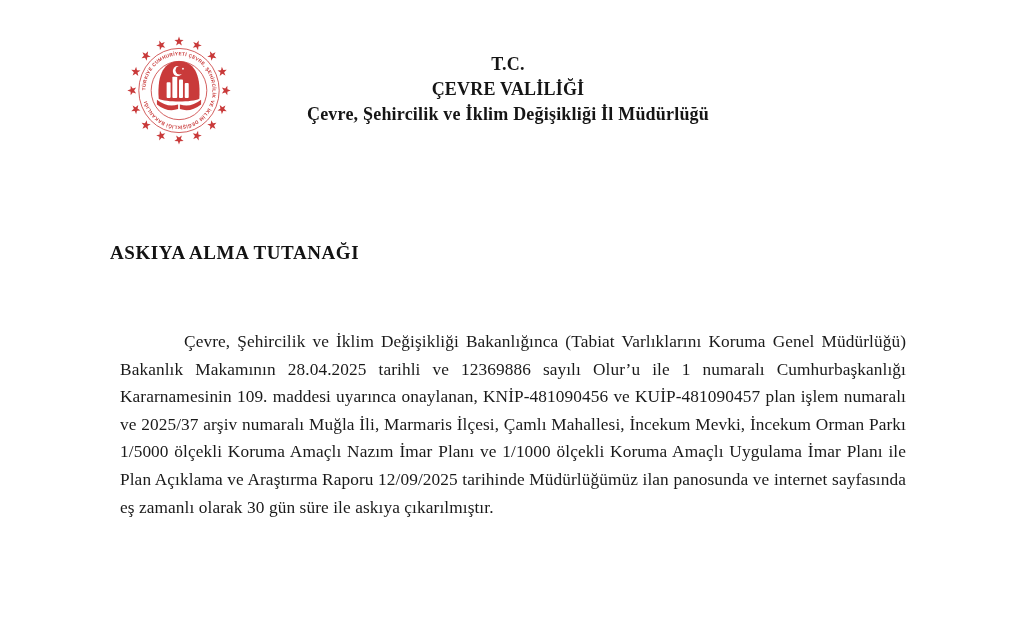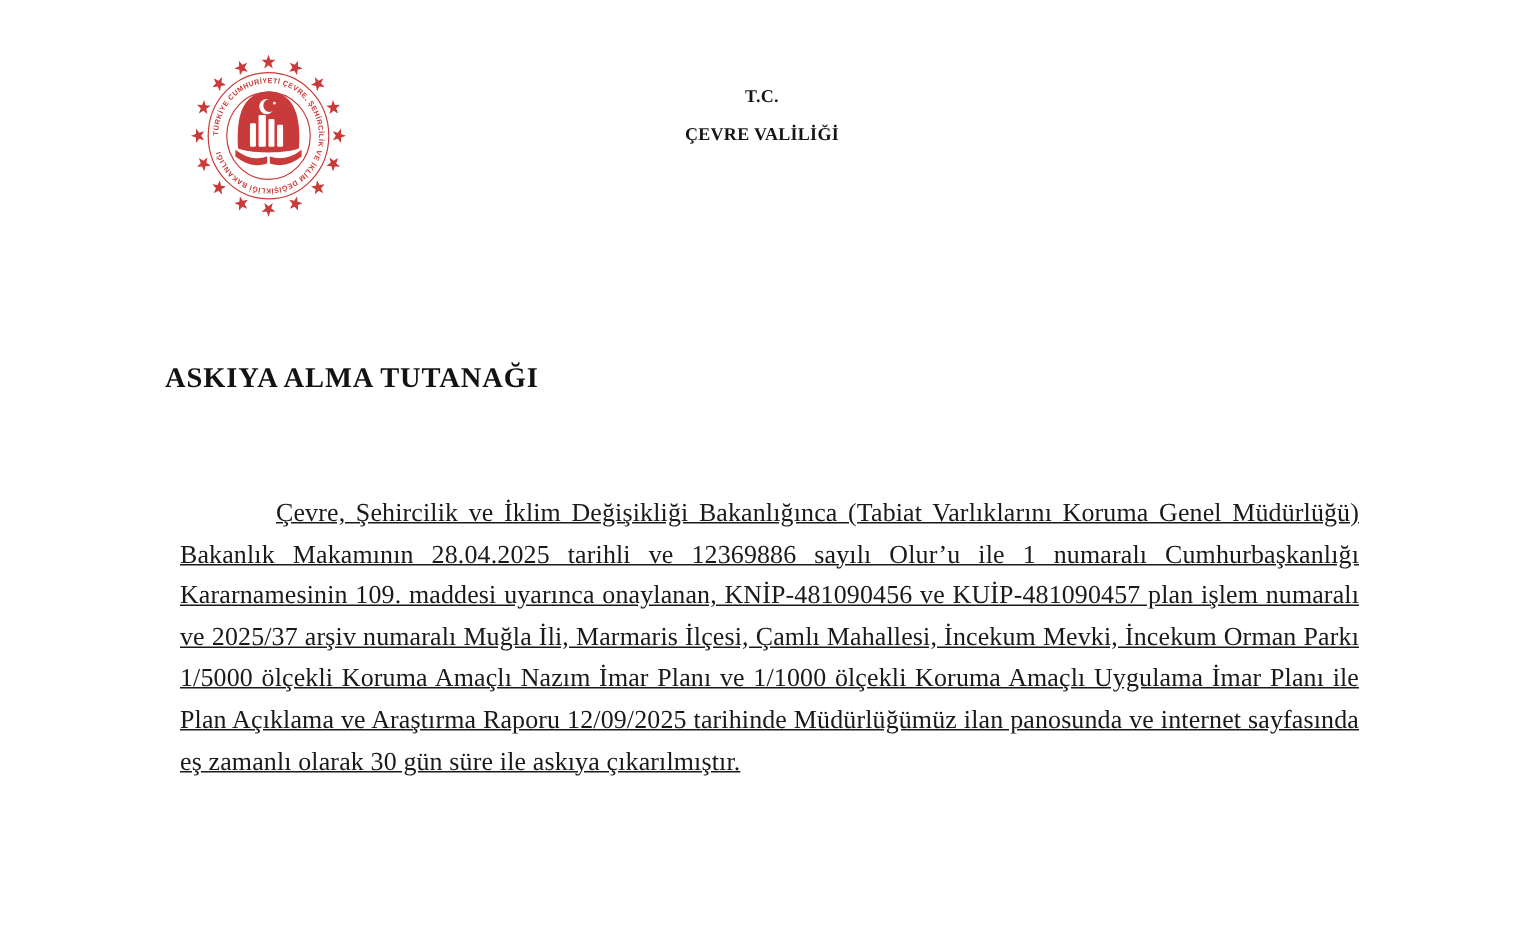--- a/index.html
+++ b/index.html
@@ -6,31 +6,31 @@
   body{
     width:1024px;height:623px;background:#ffffff;position:relative;
     font-family:"Liberation Serif","DejaVu Serif",serif;color:#141414;
     overflow:hidden;
   }
   .page{position:absolute;inset:0;background:#ffffff;}
   .logo{position:absolute;left:126px;top:35px;width:106px;height:111px;}
   .logo svg{width:100%;height:100%;}
   .header-block{
     position:absolute;left:110px;top:52px;width:796px;
-    text-align:center;font-weight:bold;font-size:12px;line-height:25px;
+    text-align:center;font-weight:bold;font-size:18px;line-height:25px;
     letter-spacing:0.2px;color:#151515;
   }
   .doc-title{
     position:absolute;left:110px;top:242px;width:796px;text-align:left;
     font-weight:bold;font-size:19px;letter-spacing:0.6px;color:#131313;
   }
   .body-text{
     position:absolute;left:120px;top:328px;width:786px;
     font-size:17.3px;line-height:27.6px;text-align:justify;
-    text-indent:64px;letter-spacing:0.1px;color:#1a1a1a;text-decoration:underline;
+    text-indent:64px;letter-spacing:0.1px;color:#1a1a1a;
   }
 </style>
 </head>
 <body>
 
 <div class="page">
 
   <div class="logo">
     <svg viewBox="0 0 120 120" preserveAspectRatio="none">
       <defs>
@@ -71,19 +71,20 @@
         <rect x="66.5" y="52" width="4.5" height="16" rx="1" fill="#ffffff"></rect>
         <path d="M35,70 Q47,79 59,75 L59,80 Q47,84 35,75 Z" fill="#c93a3a"></path>
         <path d="M85,70 Q73,79 61,75 L61,80 Q73,84 85,75 Z" fill="#c93a3a"></path>
       </g>
     </svg>
   </div>
 
   <div class="header-block">
     <div>T.C.</div>
     <div>ÇEVRE VALİLİĞİ</div>
+    <div>Çevre, Şehircilik ve İklim Değişikliği İl Müdürlüğü</div>
   </div>
 
   <div class="doc-title">ASKIYA ALMA TUTANAĞI</div>
 
   <div class="body-text">Çevre, Şehircilik ve İklim Değişikliği Bakanlığınca (Tabiat Varlıklarını Koruma Genel Müdürlüğü) Bakanlık Makamının 28.04.2025 tarihli ve 12369886 sayılı Olur’u ile 1 numaralı Cumhurbaşkanlığı Kararnamesinin 109. maddesi uyarınca onaylanan, KNİP-481090456 ve KUİP-481090457 plan işlem numaralı ve 2025/37 arşiv numaralı Muğla İli, Marmaris İlçesi, Çamlı Mahallesi, İncekum Mevki, İncekum Orman Parkı 1/5000 ölçekli Koruma Amaçlı Nazım İmar Planı ve 1/1000 ölçekli Koruma Amaçlı Uygulama İmar Planı ile Plan Açıklama ve Araştırma Raporu 12/09/2025 tarihinde Müdürlüğümüz ilan panosunda ve internet sayfasında eş zamanlı olarak 30 gün süre ile askıya çıkarılmıştır.</div>
 
 </div>
 
 </body></html>

